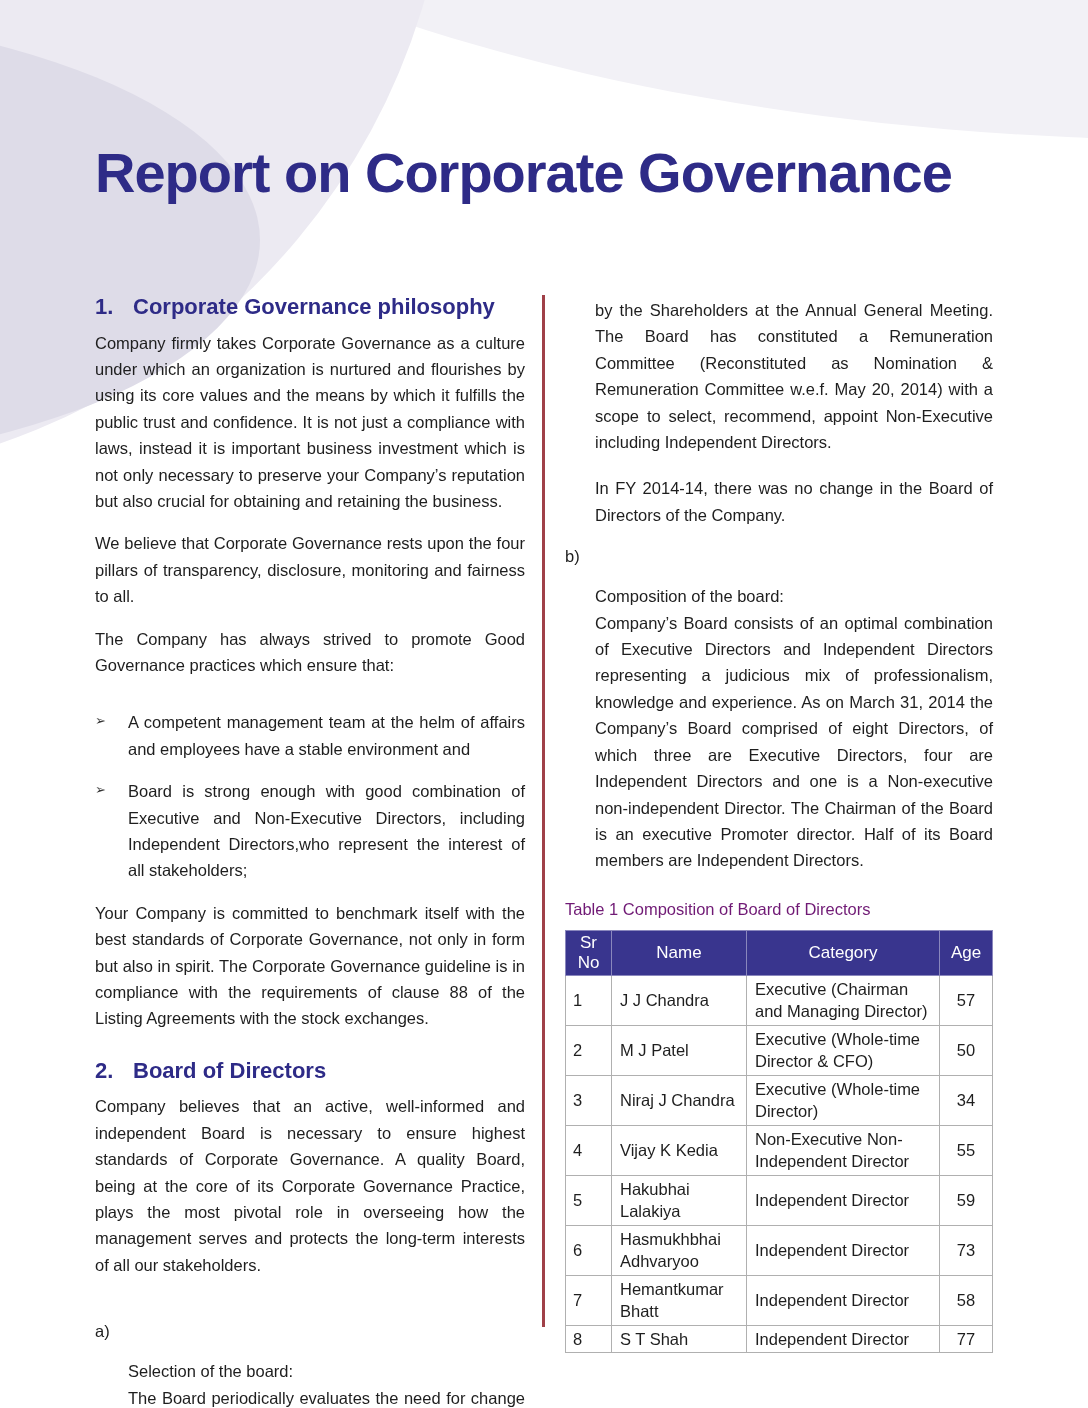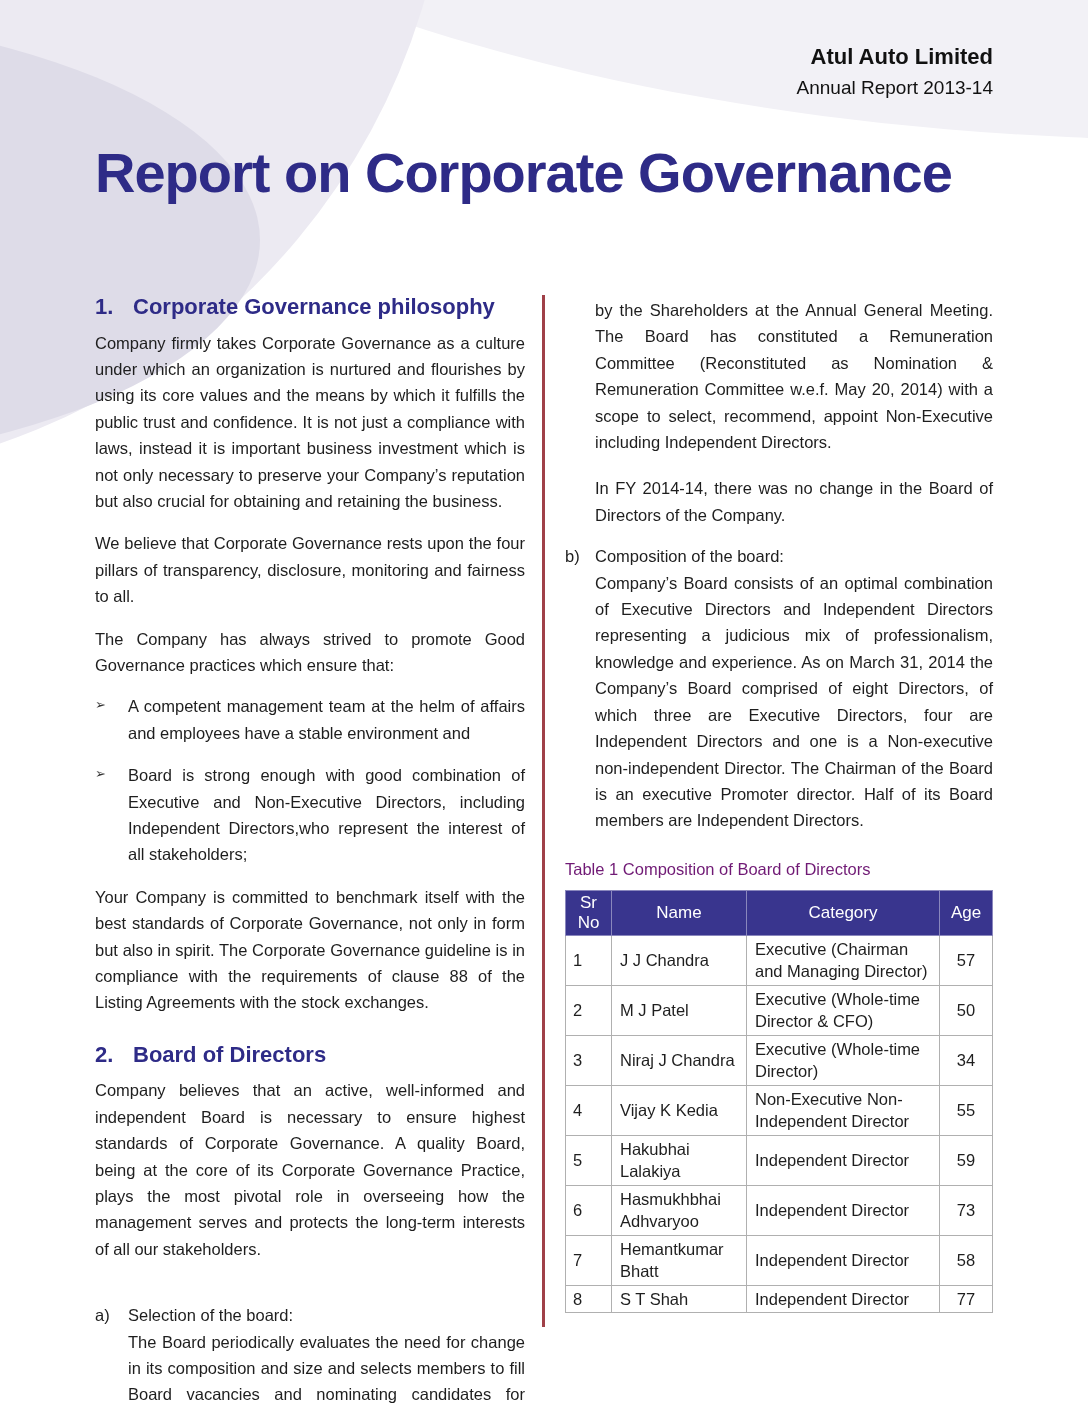--- a/index.html
+++ b/index.html
@@ -31,29 +31,29 @@
   .columns{position:absolute;left:95px;top:293px;width:898px;}
   .col-left{position:absolute;left:0;top:0;width:430px;}
   .col-right{position:absolute;left:470px;top:4px;width:428px;}
   .divider{position:absolute;left:447px;top:2px;width:3px;height:1032px;background:#a04048;}
 
   .sec-heading{display:flex;color:#2e2b87;font-weight:bold;font-size:22px;margin:0 0 9px 0;line-height:1.25;}
   .sec-heading .num{width:38px;flex:0 0 38px;}
   .sec-heading.second{margin-top:25px;}
 
   p.body{font-size:16.5px;line-height:26.4px;text-align:justify;margin:0 0 16px 0;}
-  p.body.last-gap{margin-bottom:15px;}
+  p.body.last-gap{margin-bottom:31px;}
 
   .bullet{display:flex;margin:15px 0 16px 0;}
   .bullet .glyph{flex:0 0 33px;width:33px;font-size:13px;padding-top:4px;color:#333;}
   .bullet .btext{flex:1;font-size:16.5px;line-height:26.4px;text-align:justify;}
 
   .lettered{display:flex;margin-top:40px;}
   .lettered .label{flex:0 0 33px;width:33px;font-size:16.5px;line-height:26.4px;}
-  .lettered .content{flex:1;font-size:16.5px;line-height:26.4px;}
+  .lettered .content{flex:1;font-size:16.5px;line-height:26.4px;margin-top:40px;}
   .lettered .content .ltitle{margin-bottom:0;}
   .lettered .content .lbody{text-align:justify;}
 
   .col-right .rp{margin-left:30px;}
   .col-right .rp.p2{margin:20px 0 15px 30px;}
   .col-right .lettered{margin-top:15px;}
   .col-right .lettered .label{flex:0 0 30px;width:30px;}
 
   .table-caption{font-size:16.5px;margin:26px 0 11px 0;color:#701a75;}
 
@@ -80,24 +80,20 @@
 </style>
 </head>
 <body>
 
 <div class="page">
 
   <div class="swoosh swoosh-top-right"></div>
   <div class="swoosh swoosh-main"></div>
   <div class="swoosh swoosh-dark"></div>
 
-  <div class="header">
-    <div class="company">Atul Auto Limited</div>
-    <div class="report">Annual Report 2013-14</div>
-  </div>
 
   <div class="page-title">Report on Corporate Governance</div>
 
   <div class="columns">
     <div class="divider"></div>
 
     <div class="col-left">
       <div class="sec-heading">
         <span class="num">1.</span>
         <span>Corporate Governance philosophy</span>

